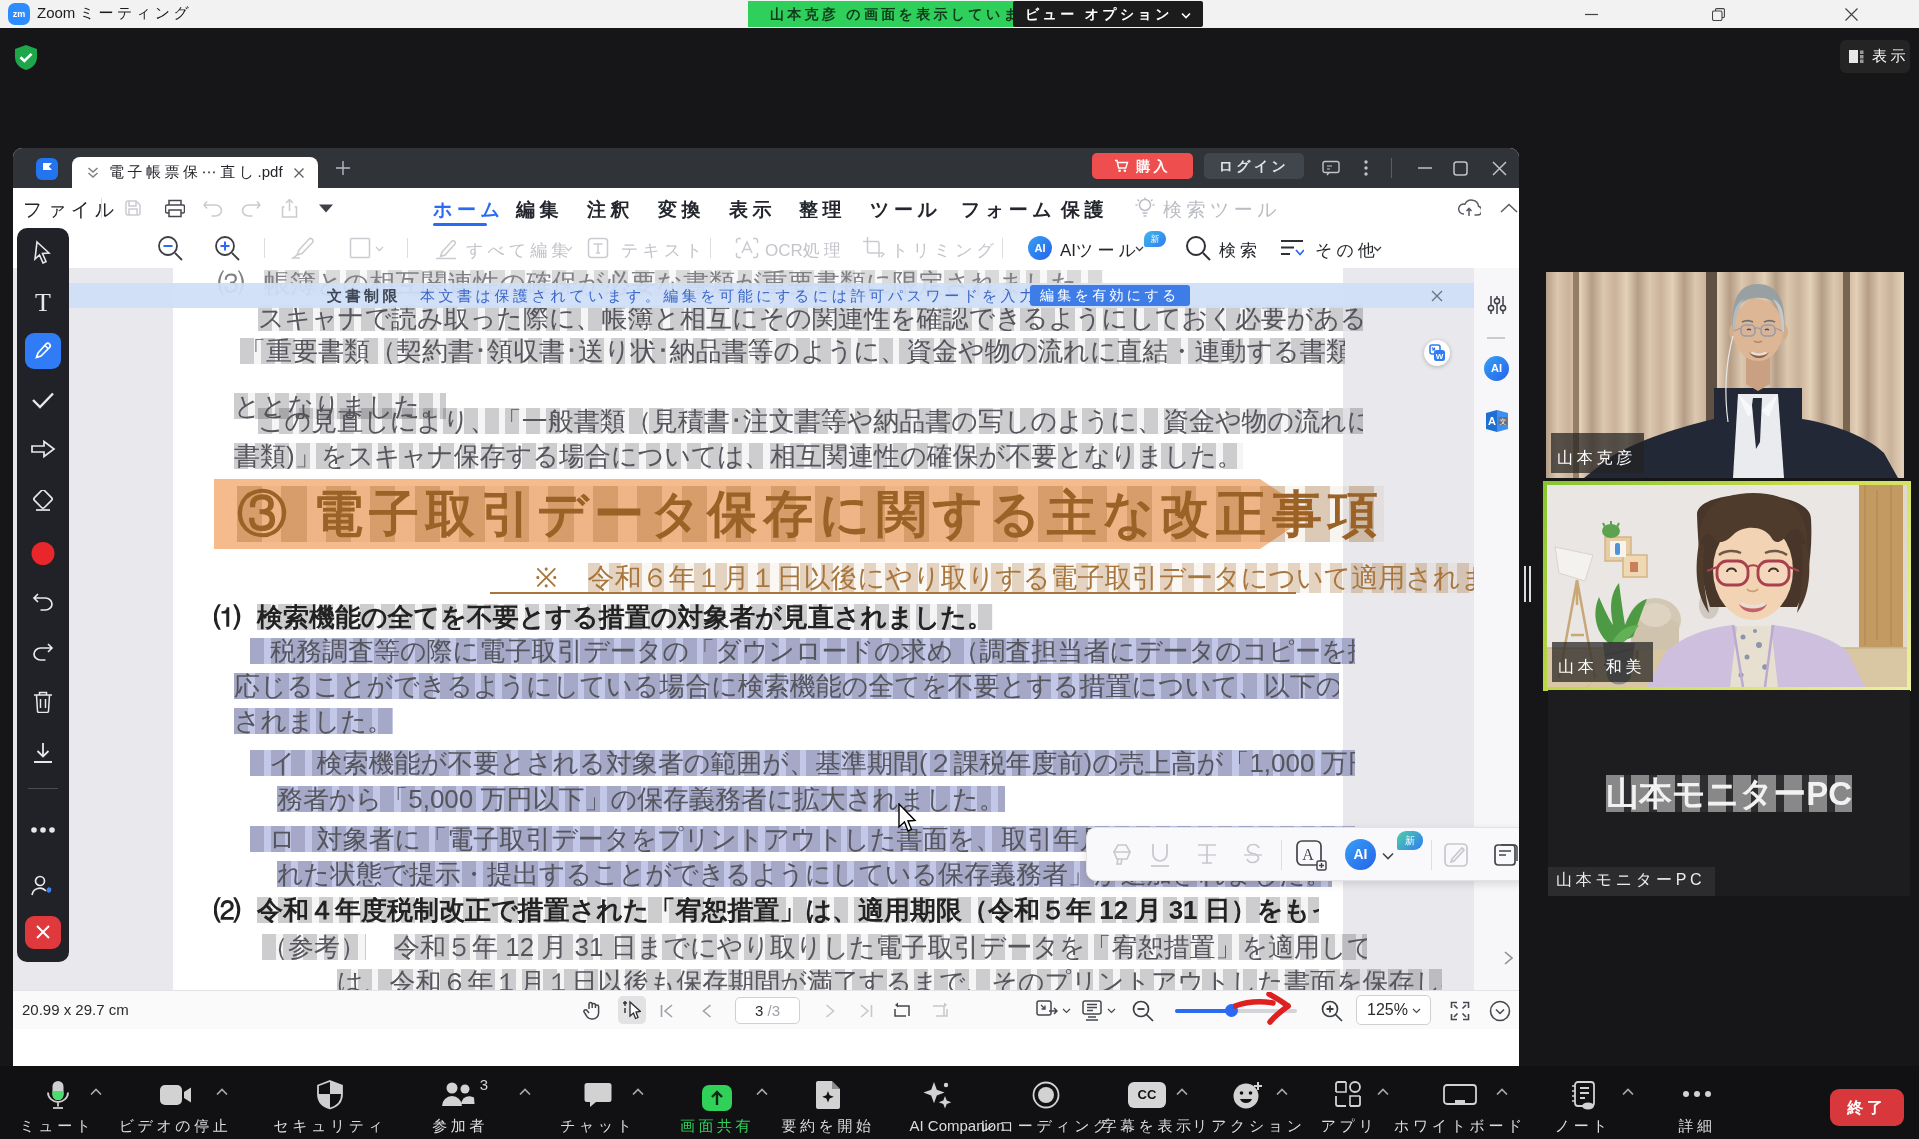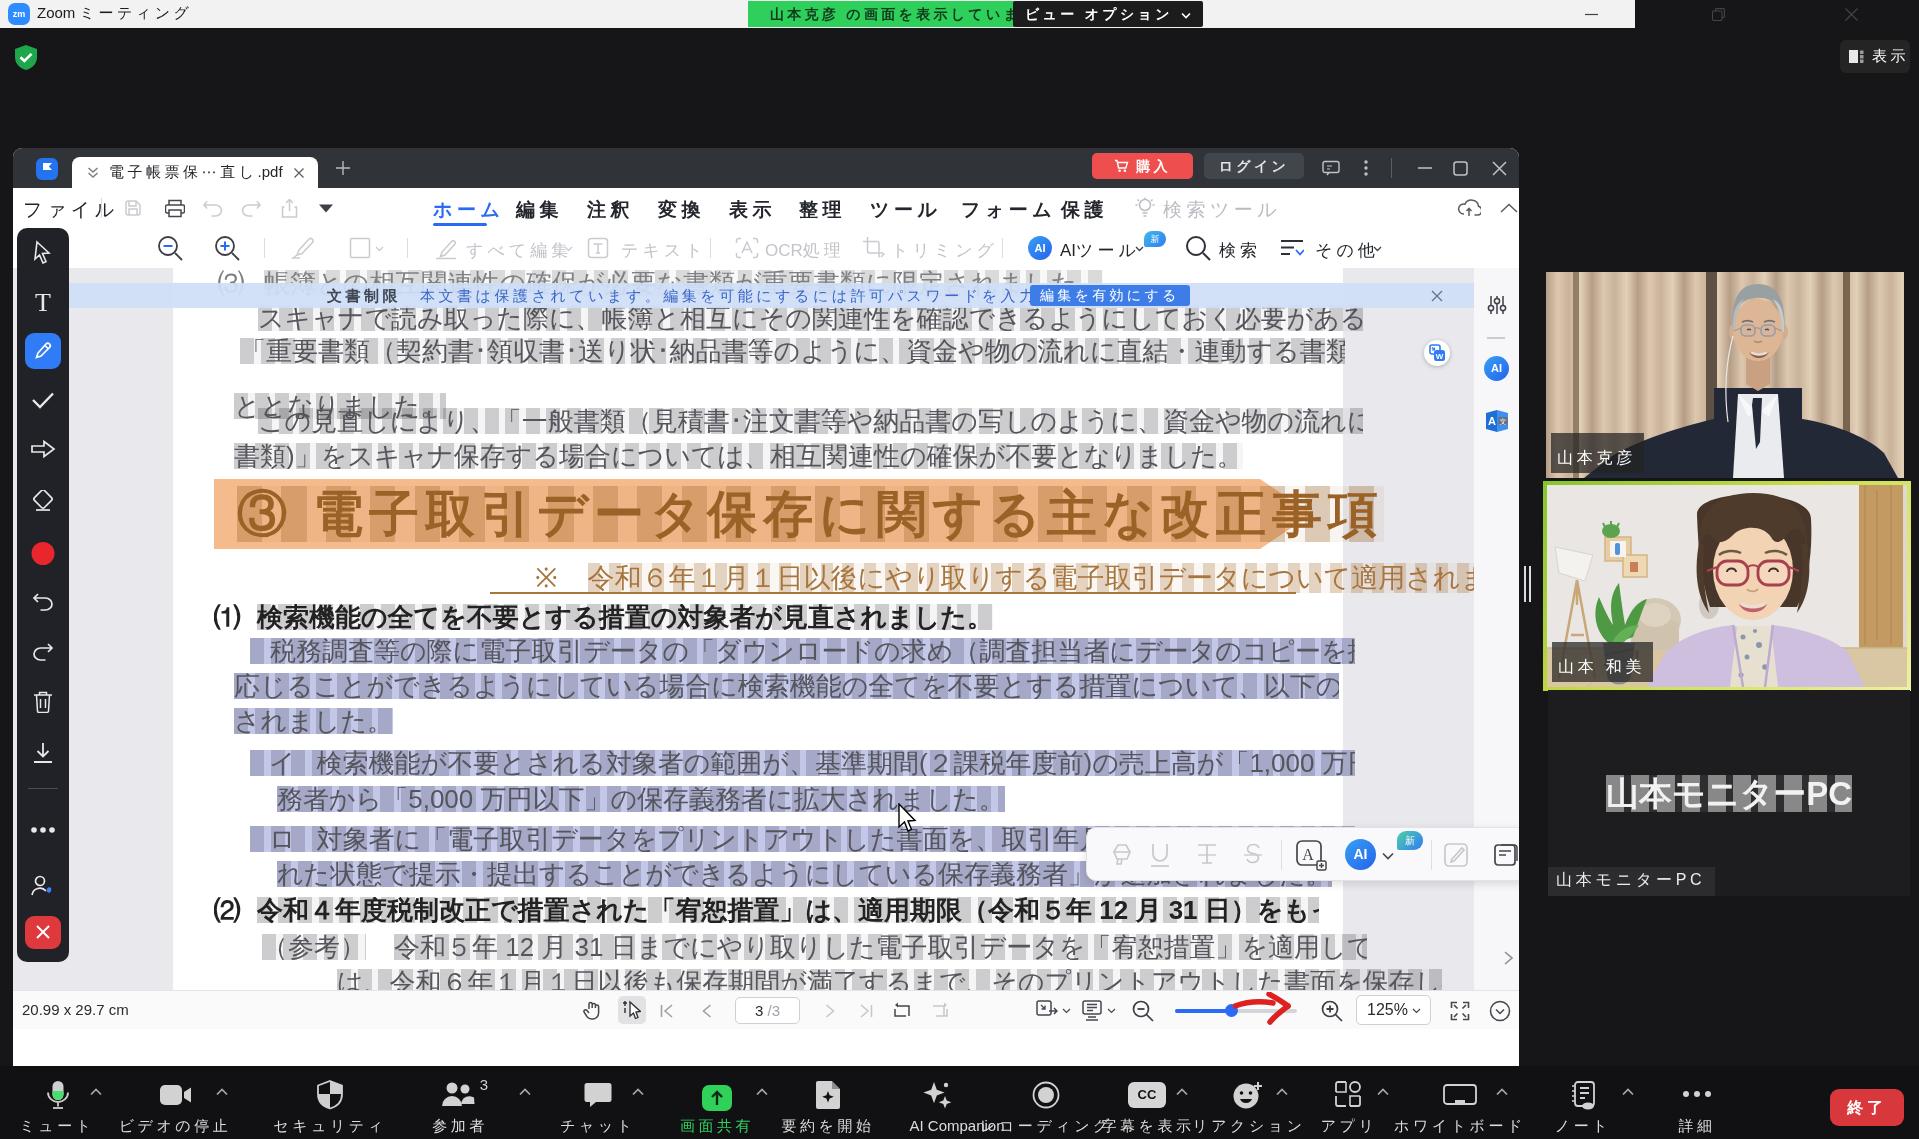--- a/index.html
+++ b/index.html
@@ -1,20 +1,20 @@
 <!DOCTYPE html>
 <html><head><meta charset="utf-8">
 <style>
   * { margin:0; padding:0; box-sizing:border-box; }
   html,body { width:1919px; height:1139px; overflow:hidden; background:#161618; font-family:"Liberation Sans",sans-serif; }
   .jp { letter-spacing:0.235em; }
   svg { display:block; }
 
   
-  #titlebar { position:absolute; left:0; top:0; width:1635px; height:28px; background:#f2f2f2; }
+  #titlebar { position:absolute; left:0; top:0; width:1919px; height:28px; background:#f2f2f2; }
   #zmicon { position:absolute; left:8px; top:3px; width:22px; height:22px; border-radius:7px; background:#2d8cff; color:#fff; font-size:9px; font-weight:bold; text-align:center; line-height:22px; }
   #ztitle { position:absolute; left:37px; top:4px; font-size:15px; color:#1c1c1c; }
   #greenbtn { position:absolute; left:748px; top:1px; height:26px; padding:0 22px; background:#2ecf5a; color:#123a1c; font-size:14px; font-weight:bold; line-height:26px; }
   #viewopt { position:absolute; left:1013px; top:1px; height:26px; padding:0 12px; background:#1c1c1c; color:#fff; font-size:14px; font-weight:bold; line-height:26px; border-radius:2px; }
   .wbtns { position:absolute; top:0; height:28px; display:flex; align-items:center; }
 
   
   #shield { position:absolute; left:13px; top:44px; }
   #hyouji { position:absolute; left:1840px; top:40px; width:70px; height:33px; background:#242425; border-radius:6px; color:#fff; font-size:15px; }
 

